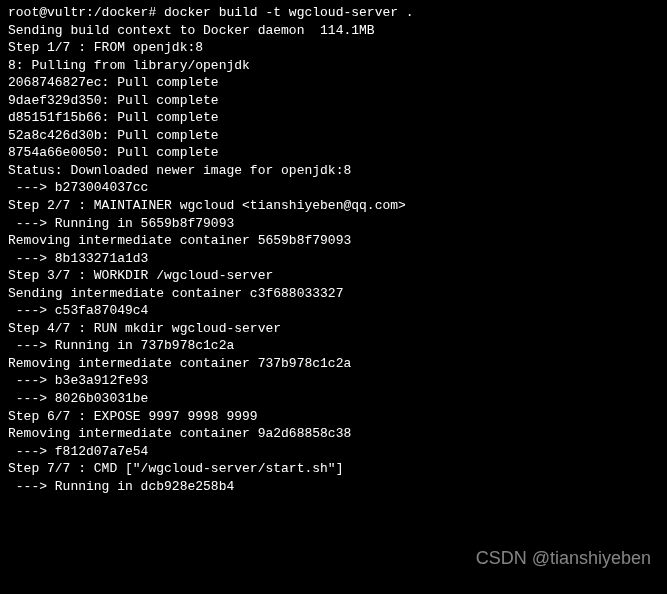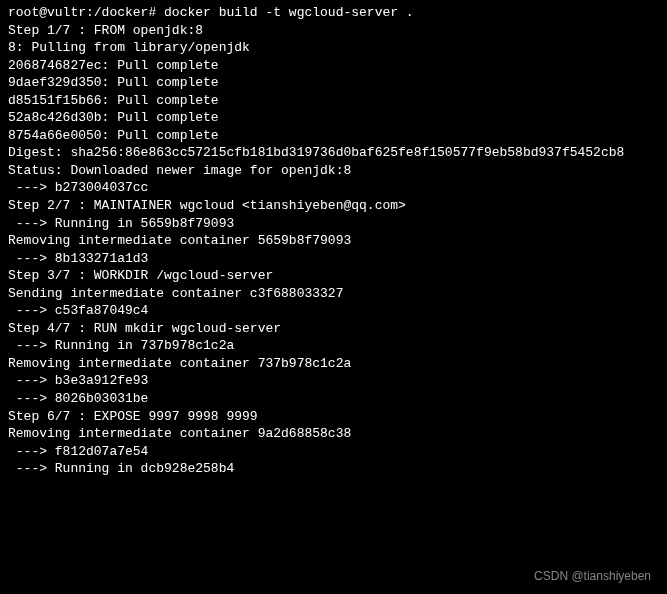--- a/index.html
+++ b/index.html
@@ -18,57 +18,58 @@
       overflow: hidden;
       position: relative;
       padding: 4px 8px;
     }
     .line {
       white-space: pre;
       display: block;
     }
     .watermark {
       position: absolute;
-      bottom: 10px;
+      bottom: 24px;
       right: 16px;
       color: rgba(220, 220, 220, 0.6);
       font-family: Arial, sans-serif;
-      font-size: 12px;
+      font-size: 18px;
       font-weight: 400;
     }
   </style>
 </head>
 <body>
 
 <div>
   <div class="line"><span>root@vultr:/docker# </span><span>docker build -t wgcloud-server .</span></div>
   <div>
+      <div class="line">Sending build context to Docker daemon  114.1MB</div>
       <div class="line">Step 1/7 : FROM openjdk:8</div>
       <div class="line">8: Pulling from library/openjdk</div>
       <div class="line">2068746827ec: Pull complete</div>
       <div class="line">9daef329d350: Pull complete</div>
       <div class="line">d85151f15b66: Pull complete</div>
       <div class="line">52a8c426d30b: Pull complete</div>
       <div class="line">8754a66e0050: Pull complete</div>
-      <div class="line">Digest: sha256:86e863cc57215cfb181bd319736d0baf625fe8f150577f9eb58bd937f5452cb8</div>
       <div class="line">Status: Downloaded newer image for openjdk:8</div>
       <div class="line"> ---&gt; b273004037cc</div>
       <div class="line">Step 2/7 : MAINTAINER wgcloud &lt;tianshiyeben@qq.com&gt;</div>
       <div class="line"> ---&gt; Running in 5659b8f79093</div>
       <div class="line">Removing intermediate container 5659b8f79093</div>
       <div class="line"> ---&gt; 8b133271a1d3</div>
       <div class="line">Step 3/7 : WORKDIR /wgcloud-server</div>
       <div class="line">Sending intermediate container c3f688033327</div>
       <div class="line"> ---&gt; c53fa87049c4</div>
       <div class="line">Step 4/7 : RUN mkdir wgcloud-server</div>
       <div class="line"> ---&gt; Running in 737b978c1c2a</div>
       <div class="line">Removing intermediate container 737b978c1c2a</div>
       <div class="line"> ---&gt; b3e3a912fe93</div>
       <div class="line"> ---&gt; 8026b03031be</div>
       <div class="line">Step 6/7 : EXPOSE 9997 9998 9999</div>
       <div class="line">Removing intermediate container 9a2d68858c38</div>
       <div class="line"> ---&gt; f812d07a7e54</div>
+      <div class="line">Step 7/7 : CMD ["/wgcloud-server/start.sh"]</div>
       <div class="line"> ---&gt; Running in dcb928e258b4</div>
     </div>
 
 </div>
 
 <div class="watermark">CSDN @tianshiyeben</div>
 
 </body></html>

